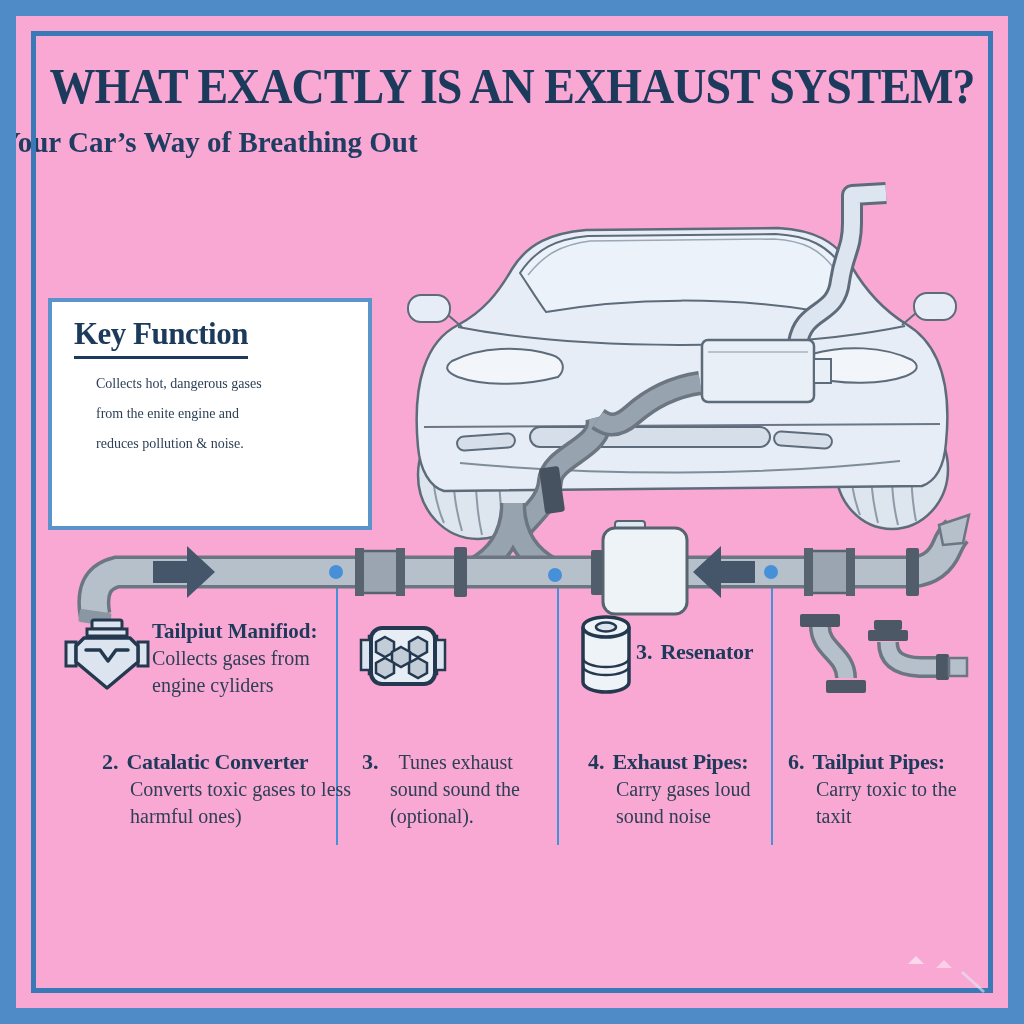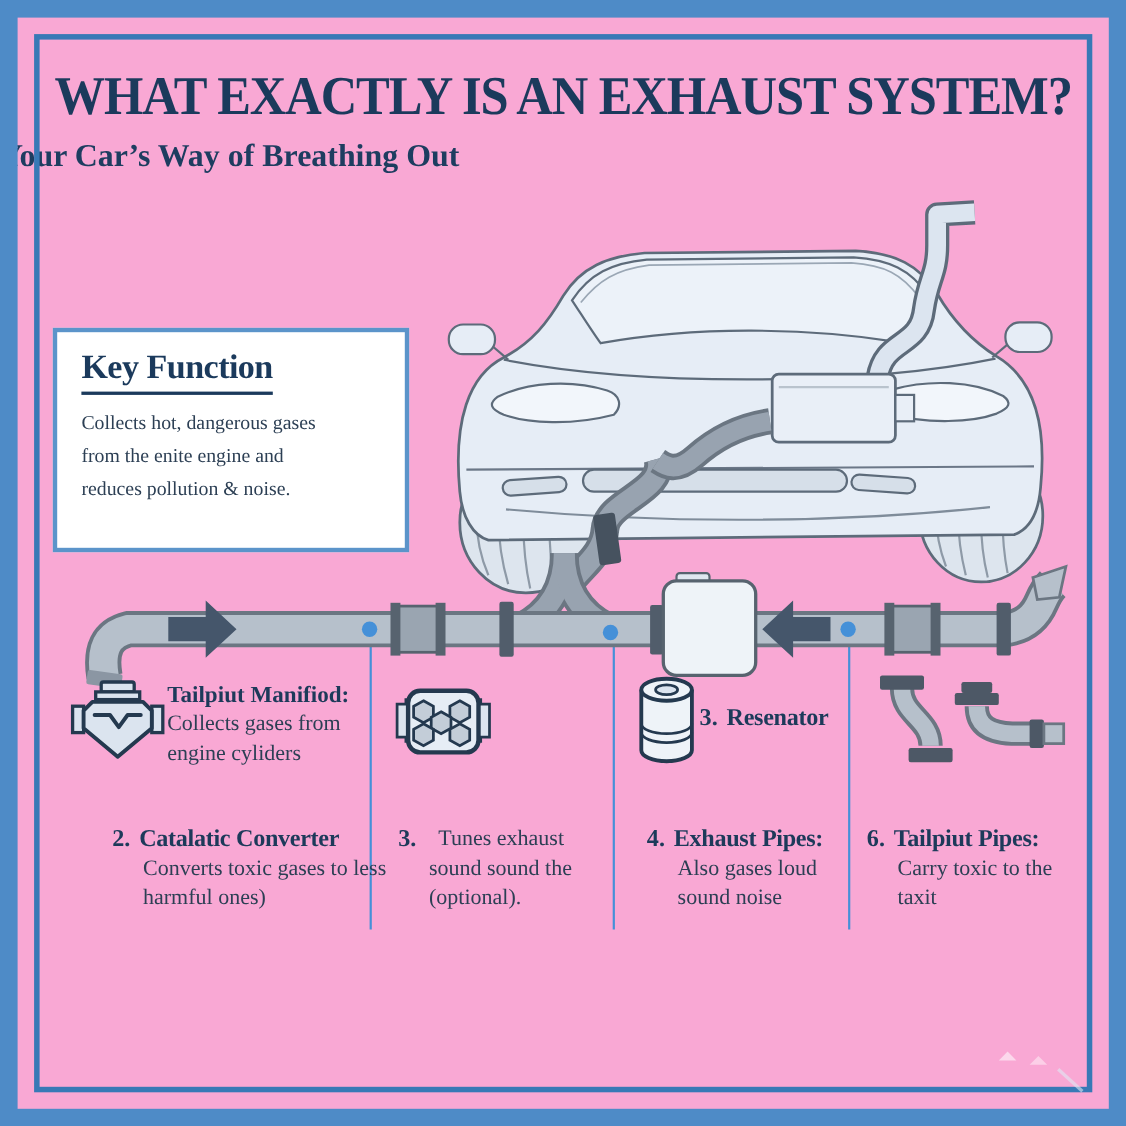--- a/index.html
+++ b/index.html
@@ -7,25 +7,25 @@
           font-family:Liberation Serif, serif;color:#1b3a5c;}
   
   .frame-outer{position:absolute;inset:0;border:16px solid #4e8bc7;pointer-events:none;z-index:40;}
   .frame-inner{position:absolute;inset:31px;border:5px solid #3879b6;pointer-events:none;z-index:40;}
   
   .title{position:absolute;left:0;right:0;top:60px;text-align:center;
          font-size:46px;font-weight:bold;letter-spacing:-1px;color:#1b3a5c;transform:scaleY(1.08);}
   .subtitle{position:absolute;left:0;right:0;top:126px;text-align:left;
          font-size:29px;font-weight:bold;color:#1e3d60;}
   
-  .keybox{position:absolute;left:48px;top:298px;width:324px;height:204px;background:#ffffff;
+  .keybox{position:absolute;left:48px;top:298px;width:324px;height:232px;background:#ffffff;
           border:4px solid #5b94ca;box-sizing:border-box;padding:14px 20px 10px 22px;z-index:5;}
   .keybox h2{margin:0 0 10px 0;font-size:31px;font-weight:bold;color:#1b3a5c;display:inline-block;
           border-bottom:3px solid #1b3a5c;padding-bottom:4px;letter-spacing:-0.5px;}
-  .keybox .kline{font-size:18px;color:#2c3f54;line-height:30px;}
+  .keybox .kline{font-size:14px;color:#2c3f54;line-height:30px;margin-left:22px;}
   
   .carsvg{position:absolute;left:400px;top:175px;z-index:1;}
   .pipesvg{position:absolute;left:55px;top:515px;z-index:3;overflow:visible;}
   .vline{position:absolute;width:2px;background:#4590d8;z-index:2;}
   
   .icon{position:absolute;z-index:4;}
   .lbl-title{font-size:21px;font-weight:bold;color:#1d3a5a;line-height:27px;}
   .lbl-body{font-size:20px;color:#2c3f54;line-height:27px;}
   .item{position:absolute;z-index:4;}
   .numrow{display:flex;gap:8px;}
@@ -230,21 +230,21 @@
       <div class="nbody lbl-body">(optional).</div>
     </div>
   </div>
 
   <div class="item" style="left:588px;top:748px;">
     <div class="numrow">
       <span class="num">4.</span>
       <span class="ntitle">Exhaust Pipes:</span>
     </div>
     <div style="padding-left:28px;">
-      <div class="nbody lbl-body">Also gases loud</div>
+      <div class="nbody lbl-body">Carry gases loud</div>
       <div class="nbody lbl-body">sound noise</div>
     </div>
   </div>
 
   <div class="item" style="left:788px;top:748px;">
     <div class="numrow">
       <span class="num">6.</span>
       <span class="ntitle">Tailpiut Pipes:</span>
     </div>
     <div style="padding-left:28px;">

